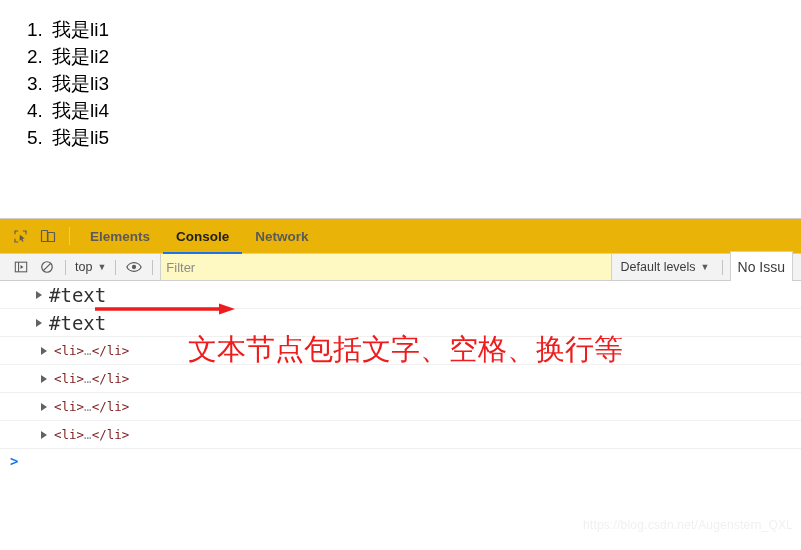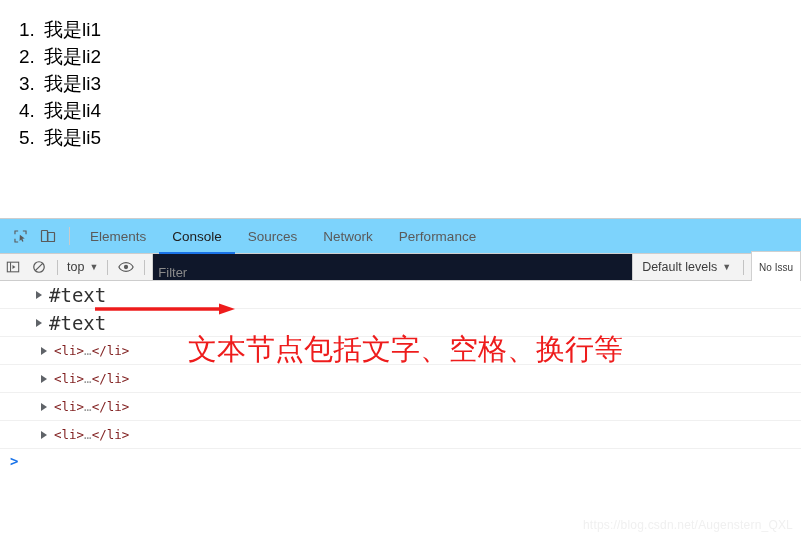--- a/index.html
+++ b/index.html
@@ -19,21 +19,21 @@
   #page-area {
     position: absolute;
     left: 0;
     top: 0;
     width: 801px;
     height: 218px;
     background: #ffffff;
     box-sizing: border-box;
   }
   ol.demo-list {
-    margin: 0;
+    margin: 8px;
     padding: 0 0 0 40px;
     list-style-position: outside;
     font-size: 19px;
     line-height: 27px;
     color: #000000;
     font-family: "Liberation Sans", sans-serif;
   }
   ol.demo-list li {
     padding-left: 4px;
   }
@@ -52,23 +52,24 @@
     border-top: 1px solid #cdcdcd;
     box-sizing: border-box;
     font-family: "Liberation Sans", sans-serif;
   }
 
   
   .dt-tabbar {
     display: flex;
     align-items: stretch;
     height: 35px;
-    background: #7dd3fc;
+    background: #eab308;
     border-bottom: 1px solid #cdcdcd;
     box-sizing: border-box;
+    font-weight: bold;
   }
   .dt-toolbtn {
     width: 28px;
     display: flex;
     align-items: center;
     justify-content: center;
     cursor: pointer;
   }
   .dt-toolbtn:first-child { margin-left: 6px; }
   .dt-sep {
@@ -100,21 +101,21 @@
   }
 
   
   .dt-filterbar {
     display: flex;
     align-items: center;
     height: 27px;
     background: #f3f3f3;
     border-bottom: 1px solid #cdcdcd;
     box-sizing: border-box;
-    padding: 0 0;
+    padding: 0 8px;
   }
   .fb-btn {
     width: 26px;
     height: 24px;
     display: flex;
     align-items: center;
     justify-content: center;
     cursor: pointer;
   }
   .fb-sep {
@@ -135,25 +136,25 @@
   .caret {
     margin-left: 5px;
     font-size: 9px;
     color: #5a5a5a;
     line-height: 1;
   }
   .fb-filter {
     flex: 1;
     height: 28px;
     margin: 0 2px;
-    background: #0f172a;
+    background: #fef9c3;
     border: 1px solid #d0d0d0;
     box-sizing: border-box;
     display: flex;
-    align-items: flex-end;
+    align-items: center;
     padding: 0 5px;
     min-width: 40px;
   }
   .fb-filter span {
     font-size: 13px;
     color: #8b8b8b;
   }
   .fb-levels {
     display: flex;
     align-items: center;
@@ -162,21 +163,21 @@
     padding: 0 7px;
     cursor: pointer;
     white-space: nowrap;
   }
   .fb-issues {
     display: flex;
     align-items: center;
     height: 33px;
     padding: 0 7px;
     margin-left: 2px;
-    font-size: 10px;
+    font-size: 14px;
     color: #3c3c3c;
     border: 1px solid #d0d0d0;
     background: #ffffff;
     box-sizing: border-box;
     cursor: pointer;
     white-space: nowrap;
   }
 
   
   .dt-console {
@@ -289,23 +290,21 @@
     </div>
     <div class="dt-toolbtn">
       <svg width="16" height="16" viewBox="0 0 16 16">
         <rect x="1.5" y="2.5" width="6" height="11" rx="0.6" fill="none" stroke="#5a5a5a" stroke-width="1.2"></rect>
         <rect x="7.8" y="4.5" width="6.7" height="9" rx="0.6" fill="none" stroke="#5a5a5a" stroke-width="1.2"></rect>
       </svg>
     </div>
     <div class="dt-sep"></div>
     <div class="dt-tab">Elements</div>
     <div class="dt-tab active">Console</div>
-    <div class="dt-tab">Sources</div>
     <div class="dt-tab">Network</div>
-    <div class="dt-tab">Performance</div>
   </div>
 
   <div class="dt-filterbar">
     <div class="fb-btn">
       <svg width="14" height="14" viewBox="0 0 16 16">
         <rect x="1.5" y="2.5" width="13" height="11" fill="none" stroke="#5a5a5a" stroke-width="1.2"></rect>
         <line x1="5.2" y1="2.5" x2="5.2" y2="13.5" stroke="#5a5a5a" stroke-width="1.2"></line>
         <path d="M7.4 5.6l3.4 2.4-3.4 2.4z" fill="#5a5a5a"></path>
       </svg>
     </div>

